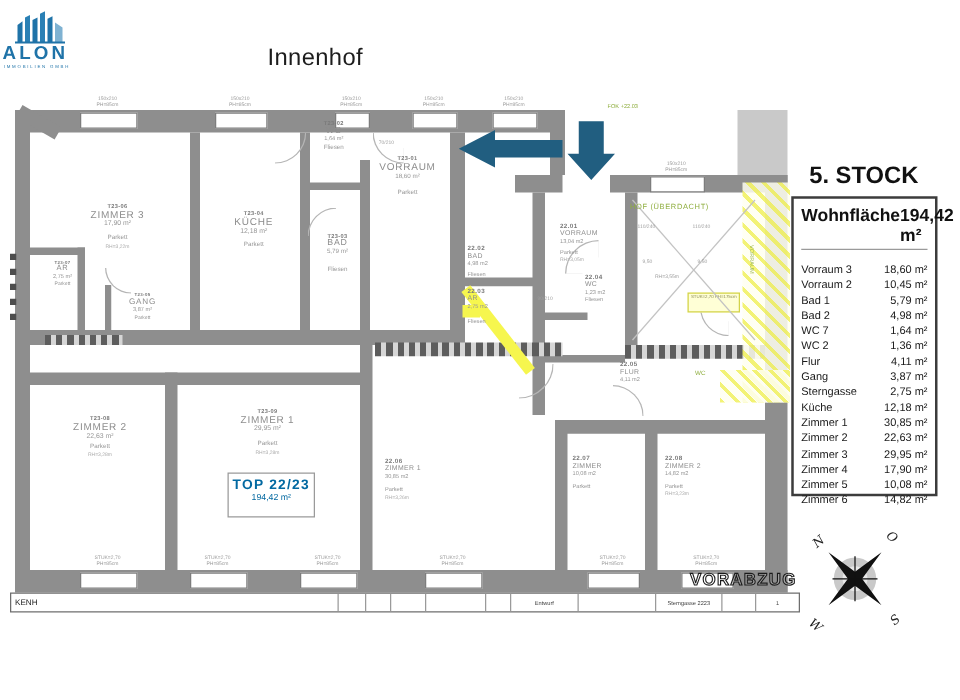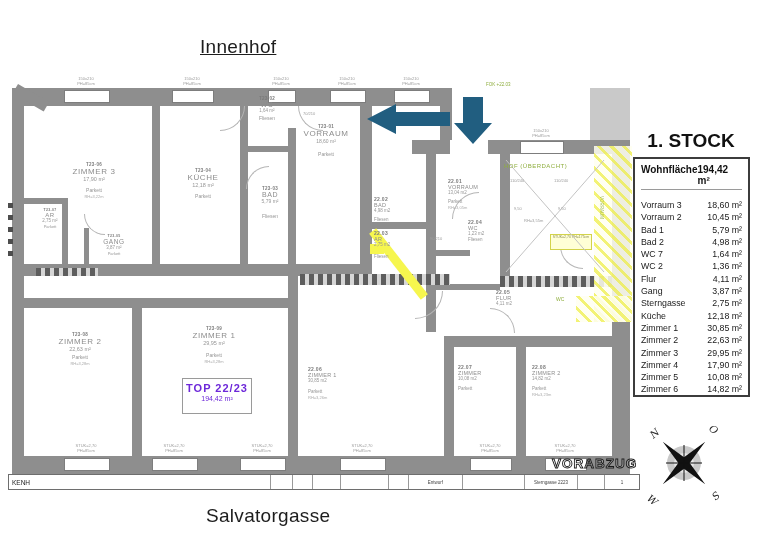--- a/index.html
+++ b/index.html
@@ -21,21 +21,21 @@
   .rid{font-size:4.5px;font-weight:600;color:#7a7a7a;letter-spacing:.3px;}
   .rname{font-size:8px;letter-spacing:.6px;color:#8d8d8d;}
   .rarea{font-size:5.5px;color:#979797;}
   .rfloor{font-size:5px;color:#979797;margin-top:5px;}
   .rrh{font-size:4px;color:#ababab;margin-top:1px;}
   .sm .rid{font-size:5px;}
   .sm .rname{font-size:5.5px;letter-spacing:.3px;}
   .sm .rarea{font-size:4.5px;}
   .sm .rfloor{font-size:4.5px;margin-top:4px;}
   .topbox{position:absolute;left:182px;top:378px;width:68px;height:34px;border:1px solid #9a9a9a;
-          text-align:center;color:#6d28d9;}
+          text-align:center;color:#0369a1;}
   .topbox .t1{font-size:11px;font-weight:600;letter-spacing:1px;margin-top:3px;}
   .topbox .t2{font-size:7px;margin-top:1px;}
   
   .arc{position:absolute;border:1px solid #b5b5b5;background:transparent;}
   .q-bl{border-top:none;border-right:none;border-bottom-left-radius:100%;}
   .q-br{border-top:none;border-left:none;border-bottom-right-radius:100%;}
   .q-tl{border-bottom:none;border-right:none;border-top-left-radius:100%;}
   .q-tr{border-bottom:none;border-left:none;border-top-right-radius:100%;}
   
   .hatch{position:absolute;background:repeating-linear-gradient(45deg,rgba(242,242,110,.95) 0 3px,rgba(255,255,240,.85) 3px 9px);}
@@ -44,21 +44,21 @@
         text-align:center;line-height:1.3;}
   .green{position:absolute;color:#8fae3f;}
   .dim{position:absolute;font-size:4px;color:#9d9d9d;}
   
   .street{position:absolute;font-size:19px;color:#1d1d1d;letter-spacing:.3px;}
   
   .panel-title{position:absolute;left:630px;top:130px;width:122px;text-align:center;
                font-size:19px;font-weight:700;color:#111;}
   .ptable{position:absolute;left:633px;top:157px;width:117px;height:240px;border:2px solid #3c3c3c;
           box-sizing:border-box;padding:5px 6px 0 6px;}
-  .phead{display:flex;justify-content:space-between;font-size:10px;font-weight:700;color:#111;
+  .phead{display:flex;justify-content:space-between;font-size:14px;font-weight:700;color:#111;
          border-bottom:1px solid #9a9a9a;padding-bottom:3px;}
   .prows{margin-top:9px;}
   .prow{display:flex;justify-content:space-between;font-size:8.8px;color:#1a1a1a;line-height:12.3px;}
   
   .tblock{position:absolute;left:8px;top:474px;width:632px;height:16px;background:#fff;
           border:1px solid #6e6e6e;box-sizing:border-box;display:flex;}
   .tcell{border-right:1px solid #9a9a9a;height:100%;font-size:4.5px;color:#444;
          display:flex;align-items:center;justify-content:center;box-sizing:border-box;overflow:hidden;}
   .tcell:last-child{border-right:none;}
   .tcell.first{justify-content:flex-start;font-size:6.5px;color:#222;padding-left:3px;}
@@ -67,23 +67,35 @@
   
   .logo{position:absolute;left:0px;top:4px;width:118px;height:54px;}
   .logo .brand{position:absolute;left:2px;top:30px;font-size:15px;font-weight:700;color:#1f73a8;letter-spacing:2.5px;}
   .logo .sub{position:absolute;left:3px;top:47px;font-size:3.5px;color:#1f73a8;letter-spacing:1.4px;}
 </style>
 </head>
 <body>
 
 <div class="stage">
 
-
-  <div class="street" style="left:200px;top:36px;text-decoration:underline;">Innenhof</div>
-  <div class="street" style="left:206px;top:505px;">Salvatorgasse</div>
+  <div class="logo">
+    <svg width="118" height="54">
+      <polygon points="14,30 14,16 18,13 18,30" fill="#1f73a8"></polygon>
+      <polygon points="20,30 20,10 24,8 24,30" fill="#2a80b5"></polygon>
+      <polygon points="26,30 26,12 30,10 30,30" fill="#1f73a8"></polygon>
+      <polygon points="32,30 32,7 36,5 36,30" fill="#2a80b5"></polygon>
+      <polygon points="38,30 38,11 42,9 42,30" fill="#1f73a8"></polygon>
+      <polygon points="44,30 44,14 50,18 50,30" fill="#7fb2d2"></polygon>
+      <line x1="12" y1="30" x2="52" y2="30" stroke="#1f73a8" stroke-width="1.5"></line>
+    </svg>
+    <div class="brand">ALON</div>
+    <div class="sub">IMMOBILIEN GMBH</div>
+  </div>
+
+  <div class="street" style="left:214px;top:36px;">Innenhof</div>
 
   <div class="wall" style="left:12px;top:88px;width:440px;height:18px;"></div>
   <div class="wall" style="left:18px;top:84px;width:36px;height:11px;transform:rotate(30deg);transform-origin:top left;"></div>
   <div class="wall" style="left:12px;top:88px;width:12px;height:392px;"></div>
   <div class="wall" style="left:12px;top:456px;width:618px;height:22px;"></div>
   <div class="wall" style="left:612px;top:140px;width:18px;height:338px;"></div>
   <div class="wall" style="left:440px;top:88px;width:12px;height:52px;"></div>
   <div class="wall-lt" style="left:590px;top:88px;width:40px;height:52px;"></div>
   <div class="wall" style="left:412px;top:140px;width:38px;height:14px;"></div>
   <div class="wall" style="left:488px;top:140px;width:142px;height:14px;"></div>
@@ -330,21 +342,21 @@
     <div class="rarea">14,82 m2</div>
       <div class="rfloor" style="margin-top:5px;">Parkett</div>
     <div class="rrh">RH=3,23m</div>
   </div>
 
   <div class="topbox">
     <div class="t1">TOP 22/23</div>
     <div class="t2">194,42 m²</div>
   </div>
 
-  <div class="panel-title">1. STOCK</div>
+  <div class="panel-title">5. STOCK</div>
   <div class="ptable">
     <div class="phead">
       <span>Wohnfläche</span>
       <span>194,42 m²</span>
     </div>
     <div class="prows">
       <div class="prow">
           <span>Vorraum 3</span>
           <span>18,60 m²</span>
         </div>

